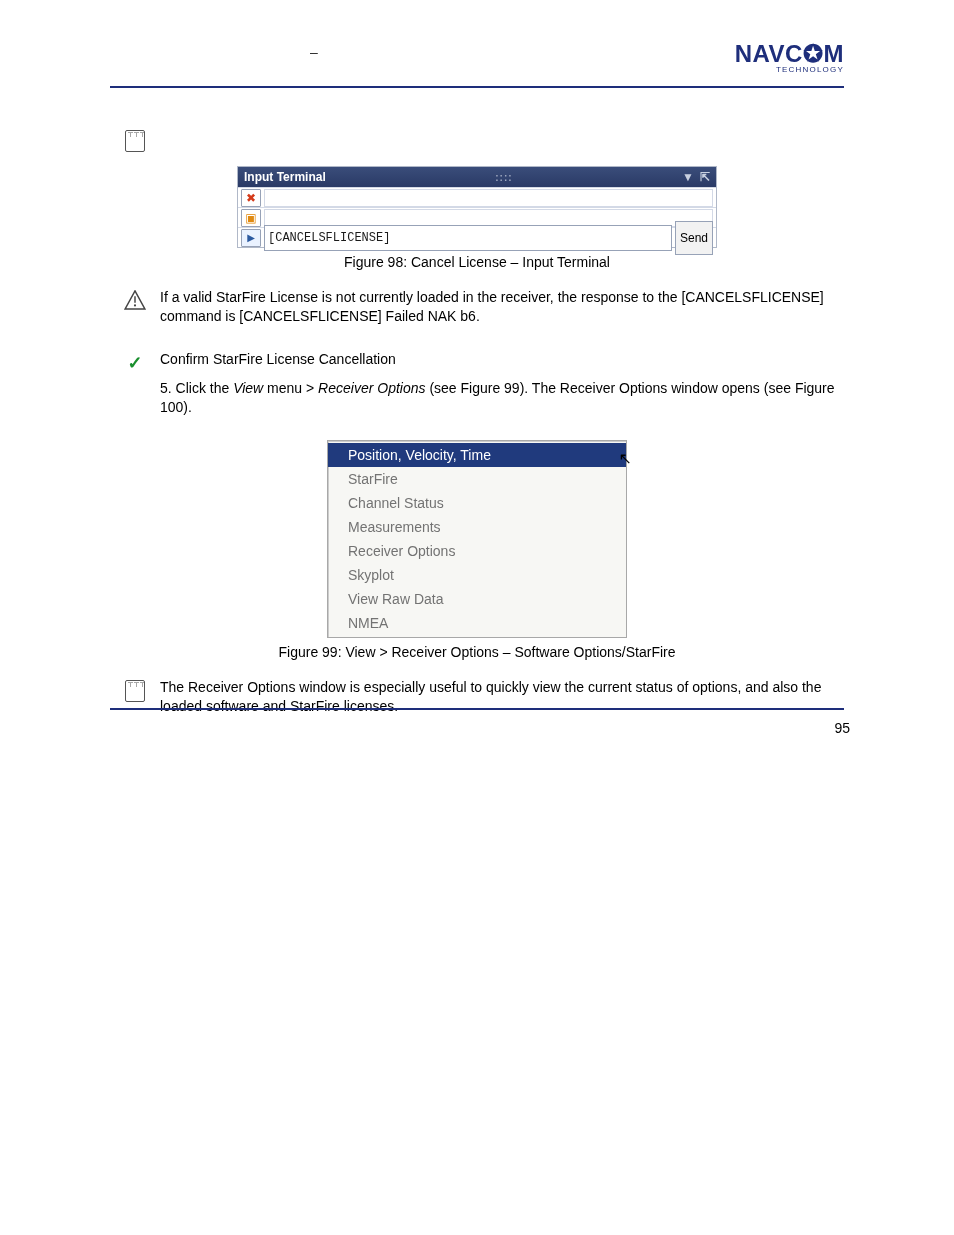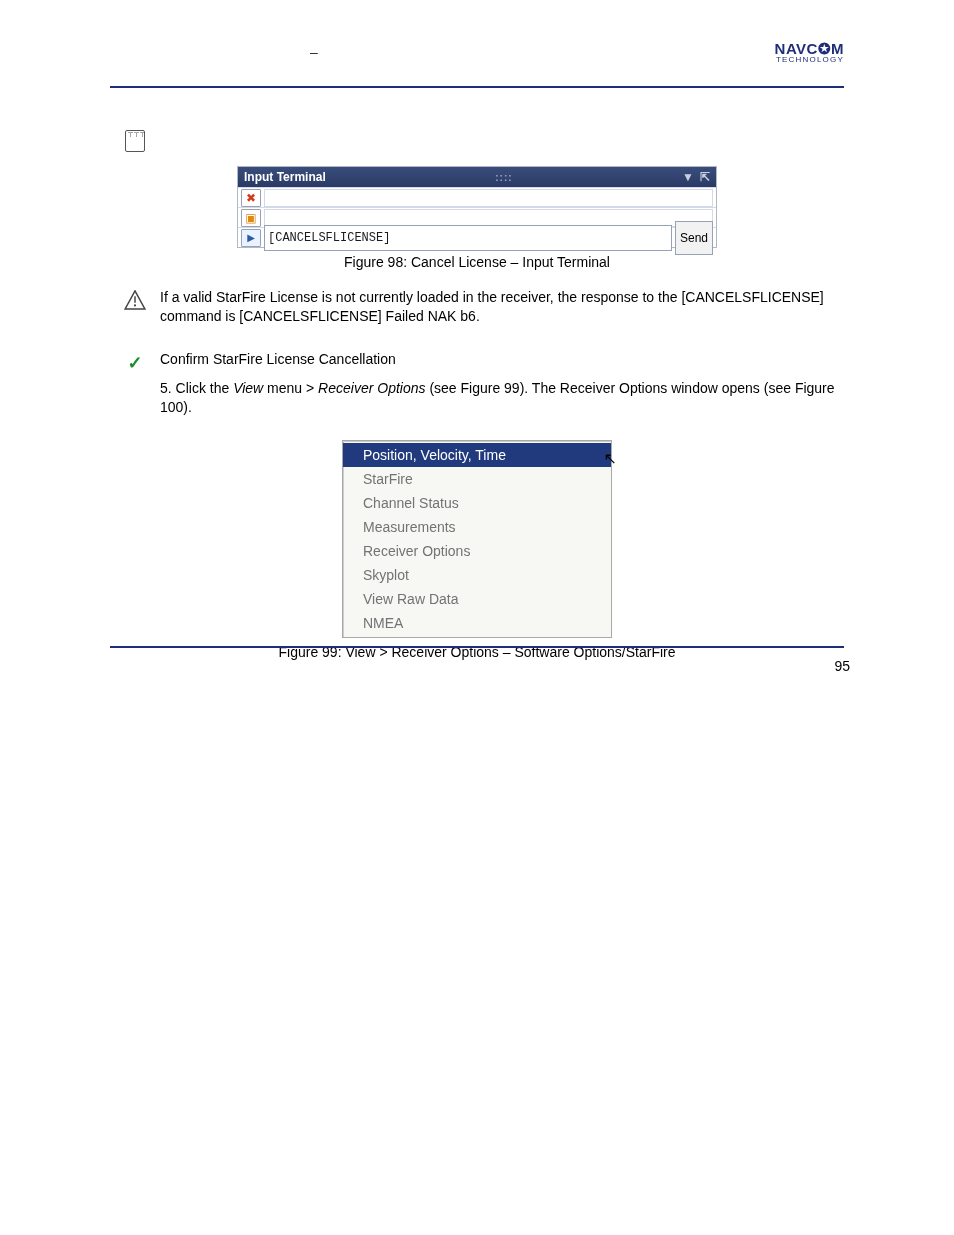--- a/index.html
+++ b/index.html
@@ -3,21 +3,21 @@
 <meta charset="utf-8">
 <style>
   * { box-sizing: border-box; margin: 0; padding: 0; }
   body { width: 954px; height: 1235px; position: relative; font-family: Arial, Helvetica, sans-serif; background: #fff; color: #000; }
   .page { position: relative; padding: 40px 110px 40px 110px; }
 
   
   .header-area { position: relative; height: 40px; }
   .header-mid-dash { position: absolute; left: 200px; top: 4px; font-size: 14px; color: #333; }
   .brand { position: absolute; right: 0; top: 0; text-align: right; }
-  .brand .l1 { font-family: Impact, "Arial Black", sans-serif; font-size: 15px; letter-spacing: 0.5px; color: #1e2e7b; font-weight: 900; }
+  .brand .l1 { font-family: Impact, "Arial Black", sans-serif; font-size: 24px; letter-spacing: 0.5px; color: #1e2e7b; font-weight: 900; }
   .brand .l2 { font-family: "Arial Black", Arial, sans-serif; font-size: 8px; letter-spacing: 1.2px; color: #1e2e7b; margin-top: -3px; }
   .hr-top { border: none; border-top: 2px solid #1e2e7b; margin-top: 6px; }
 
   
   .content { margin-top: 40px; }
   .row { display: flex; align-items: flex-start; }
   .gutter { width: 50px; flex: 0 0 50px; display: flex; justify-content: center; padding-top: 2px; }
   .body-text { font-size: 14px; color: #000; line-height: 1.35; }
   .para { margin-bottom: 10px; }
 
@@ -41,21 +41,21 @@
   .it-row { display: flex; align-items: center; border-top: 1px solid #d3d9e6; height: 20px; }
   .it-ico { width: 20px; height: 18px; border: 1px solid #97a2b7; margin: 1px 3px; border-radius: 1px; display: flex; align-items: center; justify-content: center; font-size: 12px; }
   .it-ico.red { color: #d43a1a; }
   .it-ico.orange { color: #e08a12; background: #fff; }
   .it-ico.blue { color: #2b5aa0; background: #eaf2ff; font-size: 10px; }
   .it-blank { flex: 1; height: 18px; border: 1px solid #d3d9e6; margin: 1px 3px 1px 0; background: #fff; }
   .it-input { flex: 1; height: 18px; border: 1px solid #97a2b7; margin: 1px 3px 1px 0; background: #fff; font-family: "Courier New", monospace; font-size: 12px; padding: 12px 3px; display: flex; align-items: center; color: #1a1a1a; }
   .it-send { height: 34px; border: 1px solid #97a2b7; margin: 1px 3px 1px 0; background: #f2f2f2; font-size: 12px; padding: 0 4px; display: flex; align-items: center; }
 
   
-  .menu-fig { width: 270px; margin: 10px auto 0 auto; border: 1px solid #a8a8a8; background: #f7f7f4; font-family: Tahoma, Arial, sans-serif; font-size: 14px; padding: 2px 0; box-shadow: 1px 1px 0 #ccc inset; }
+  .menu-fig { width: 300px; margin: 10px auto 0 auto; border: 1px solid #a8a8a8; background: #f7f7f4; font-family: Tahoma, Arial, sans-serif; font-size: 14px; padding: 2px 0; box-shadow: 1px 1px 0 #ccc inset; }
   .menu-item { padding: 4px 20px; color: #737373; }
   .menu-item.sel { background: #203a7d; color: #fff; position: relative; }
   .cursor { position: absolute; right: -6px; top: 6px; font-size: 16px; color: #000; }
 
   
   .hr-bot { border: none; border-top: 2px solid #1e2e7b; position: absolute; left: 110px; right: 110px; bottom: 70px; }
   .page-num { position: absolute; bottom: 44px; right: 104px; font-size: 14px; }
 
   .group { margin-bottom: 14px; }
 </style>
@@ -147,19 +147,27 @@
       <div class="menu-item">Measurements</div>
       <div class="menu-item">Receiver Options</div>
       <div class="menu-item">Skyplot</div>
       <div class="menu-item">View Raw Data</div>
       <div class="menu-item">NMEA</div>
     </div>
     <div class="caption">
       <span>Figure 99:  View &gt; Receiver Options </span><span class="caption-dash">–</span><span> Software Options/StarFire</span>
     </div>
 
+    <div class="row group">
+      <div class="gutter">
+        <div class="note-icon">
+            <span class="top-dots">┬┬┬</span>
+          </div>
+      </div>
+      <div class="body-text para">The Receiver Options window is especially useful to quickly view the current status of options, and also the loaded software and StarFire licenses.</div>
+    </div>
 
   </div>
 
   <hr class="hr-bot">
   <div class="page-num">95</div>
 
 </div>
 
 </body></html>

